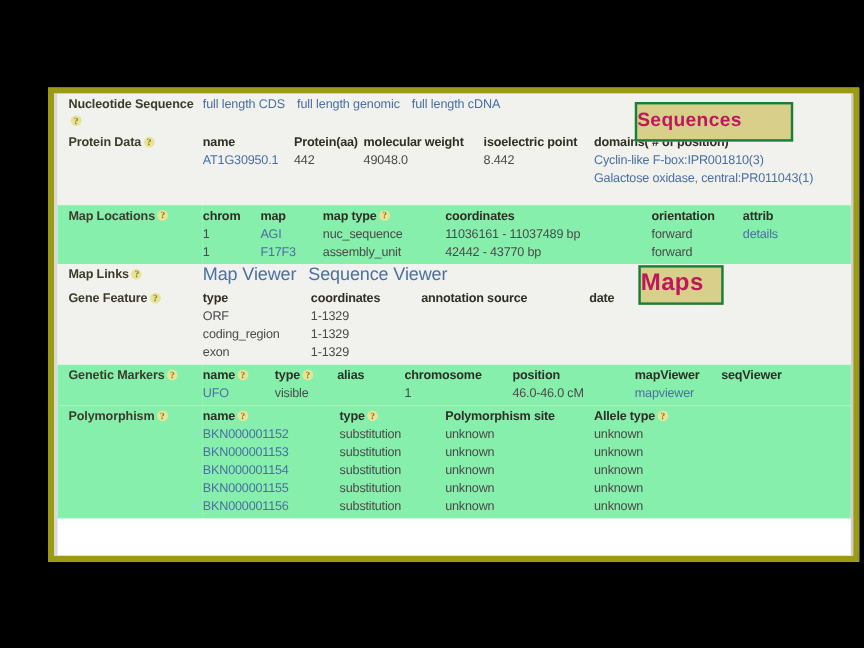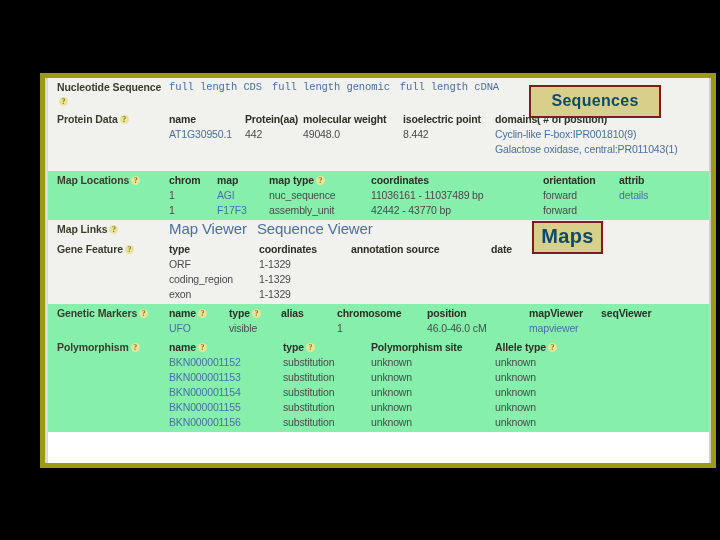--- a/index.html
+++ b/index.html
@@ -119,40 +119,38 @@
     margin-left: 2px;
     font-family: "Liberation Serif", serif;
   }
 
   .seqlinks a {
     color: #4a6fa5;
     text-decoration: none;
     margin-right: 10px;
     font-size: 10.5px;
     letter-spacing: -0.1px;
-    font-family: Liberation Mono, monospace;
   }
 
   .maplinks a {
     color: #4a6fa5;
     text-decoration: none;
     margin-right: 10px;
     font-size: 15px;
     letter-spacing: -0.1px;
   }
 
   
   .callout {
     position: absolute;
     background: #d8d08a;
-    border: 2px solid #7f1d1d;
-    color: #0c4a6e;
+    border: 2px solid #15803d;
+    color: #be185d;
     font-weight: bold;
     font-family: "Liberation Sans", sans-serif;
-    text-align: center;
     letter-spacing: 0.3px;
     z-index: 40;
   }
   #callout-sequences {
     left: 511px;
     top: 85px;
     width: 128px;
     height: 29px;
     line-height: 27px;
     font-size: 16px;
@@ -206,21 +204,21 @@
                 <th>Protein(aa)</th>
                 <th>molecular weight</th>
                 <th>isoelectric point</th>
                 <th>domains( # of position)</th>
               </tr>
               <tr>
                 <td><a class="lnk" href="#">AT1G30950.1</a></td>
                 <td>442</td>
                 <td>49048.0</td>
                 <td>8.442</td>
-                <td><a class="lnk" href="#">Cyclin-like F-box:IPR001810(9)</a></td>
+                <td><a class="lnk" href="#">Cyclin-like F-box:IPR001810(3)</a></td>
               </tr>
               <tr>
                 <td></td>
                 <td></td>
                 <td></td>
                 <td></td>
                 <td><a class="lnk" href="#">Galactose oxidase, central:PR011043(1)</a></td>
               </tr>
             </tbody>
                 </table>

